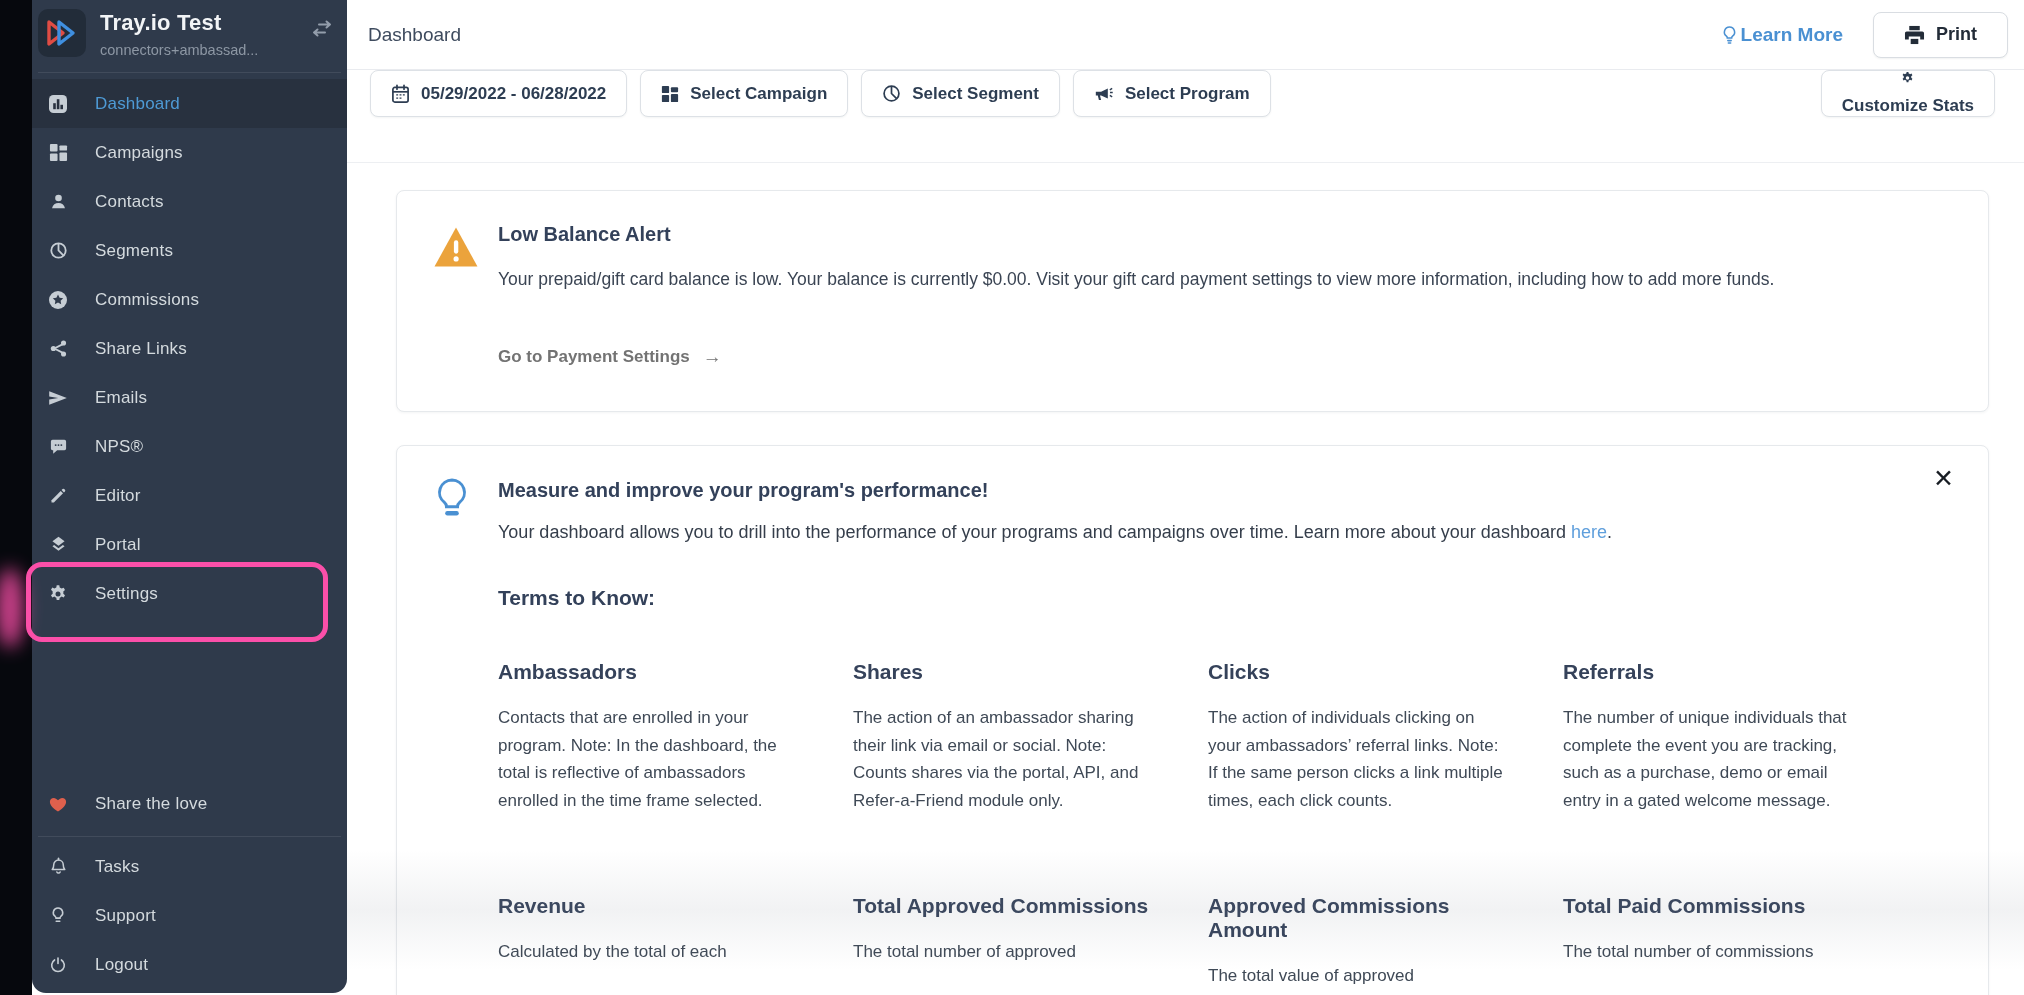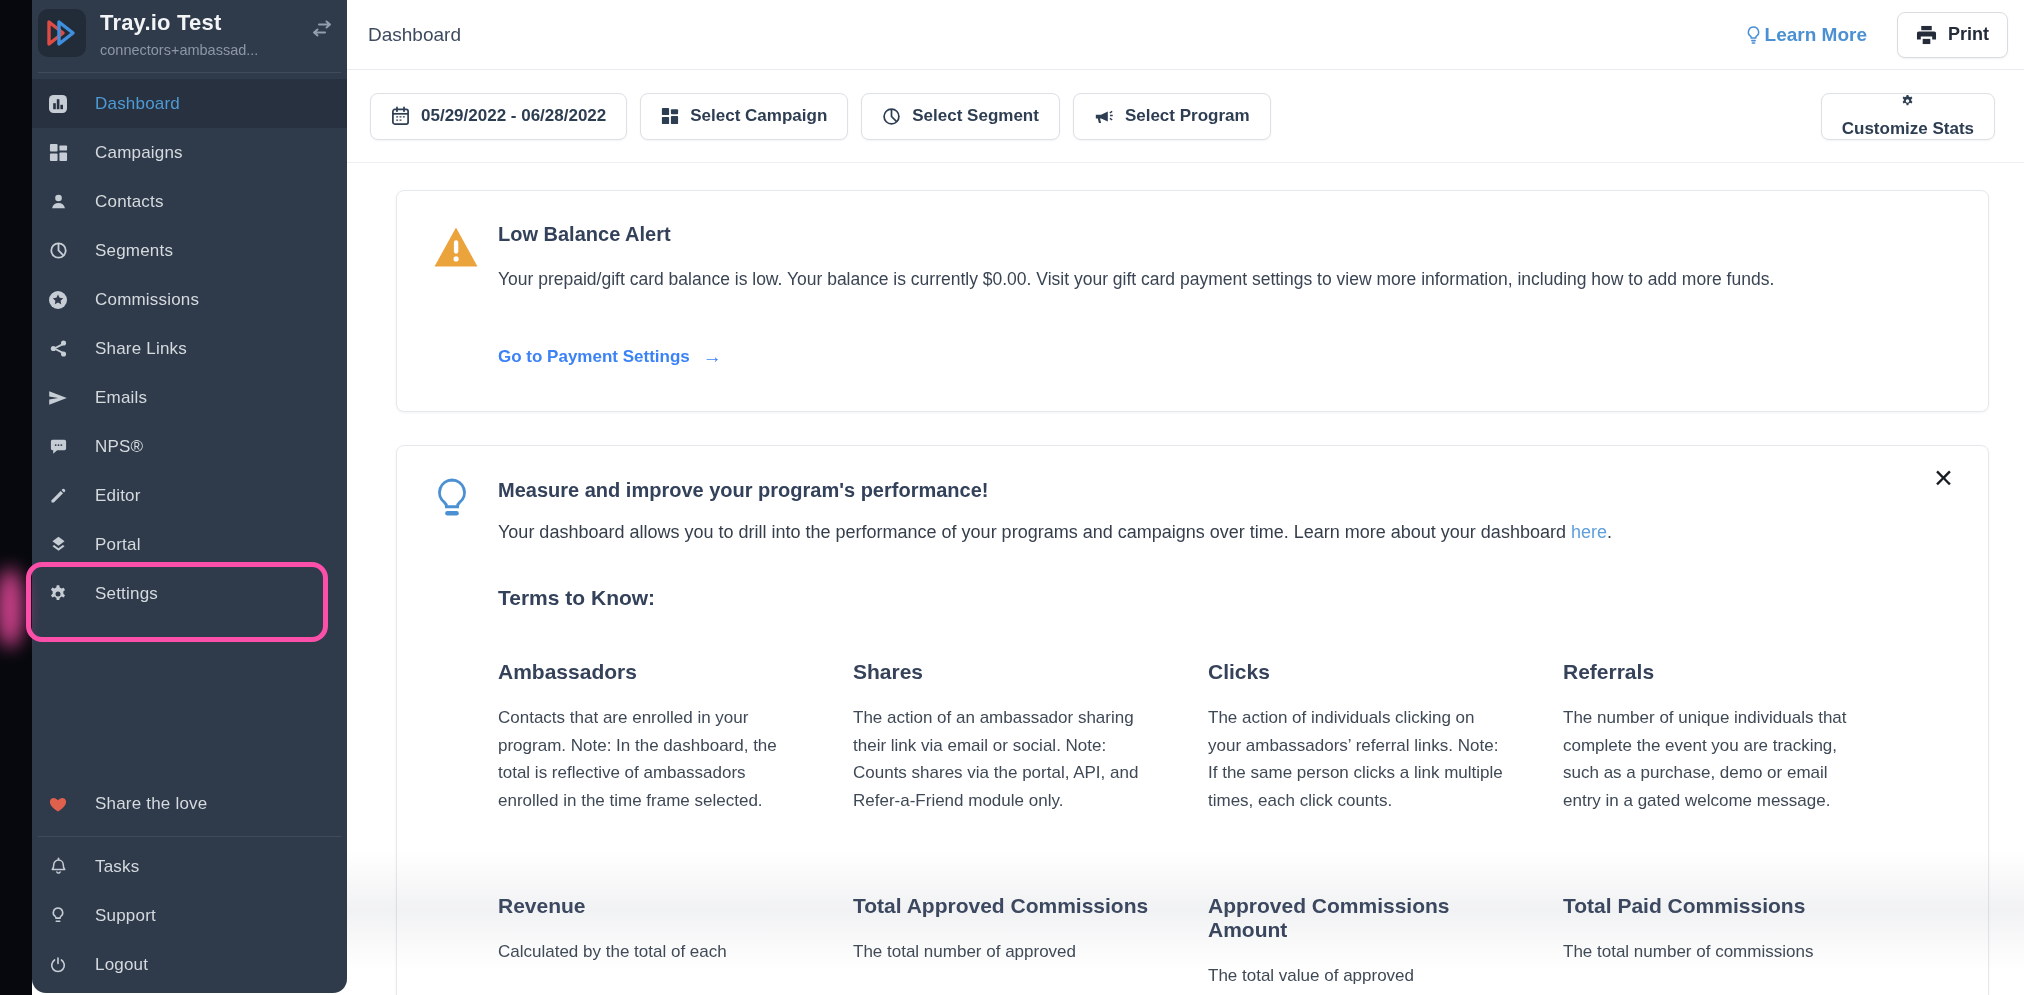--- a/index.html
+++ b/index.html
@@ -35,40 +35,40 @@
     border:5px solid #fb4fa9; border-radius:16px; z-index:10; pointer-events:none; }
   .pink-blob{ position:absolute; left:-4px; top:568px; width:28px; height:80px; background:#fb4fa9;
     border-radius:50%; filter:blur(9px); opacity:.8; z-index:9; pointer-events:none; }
   
   .main{ position:absolute; left:347px; top:0; width:1677px; height:995px; background:#fff; }
   .topbar{ height:70px; border-bottom:1px solid #e9ebef; display:flex; align-items:center;
     padding:0 16px 0 21px; }
   .topbar-title{ font-size:19px; font-weight:500; color:#3e4b5e; }
   .learn-more{ margin-left:auto; display:flex; align-items:center; gap:3px; color:#4a90d2;
     font-size:19px; font-weight:600; cursor:pointer; }
-  .print-btn{ margin-left:30px; height:46px; padding:0 18px; background:#fff; border:1px solid #d9dde2;
+  .print-btn{ margin-left:30px; height:46px; padding:0 30px; background:#fff; border:1px solid #d9dde2;
     border-radius:8px; display:flex; align-items:center; gap:11px; font-size:18px; font-weight:600;
     color:#232c38; box-shadow:0 1px 2px rgba(20,30,40,.06); cursor:pointer;
     font-family:"Liberation Sans",sans-serif; }
-  .filterbar{ height:93px; border-bottom:1px solid #edeff2; display:flex; align-items:center;
+  .filterbar{ height:93px; border-bottom:1px solid #edeff2; display:flex; align-items:flex-start;
     padding:0 29px 0 23px; gap:13px; }
   .fbtn{ height:47px; padding:0 20px; background:#fff; border:1px solid #dde1e6; border-radius:8px;
     display:flex; align-items:center; gap:11px; font-size:17px; font-weight:600; color:#2d3d52;
     box-shadow:0 1px 2px rgba(20,30,40,.05); cursor:pointer; font-family:"Liberation Sans",sans-serif; }
   .fbtn.customize{ margin-left:auto;flex-direction:column; }
   .content{ padding:27px 35px 0 49px; }
   .card{ background:#fff; border:1px solid #e6e9ec; border-radius:8px;
     box-shadow:0 1px 3px rgba(25,35,50,.05); position:relative; }
   .card.alert{ height:222px; margin-bottom:33px; }
   .alert-icon{ position:absolute; left:36px; top:35px; }
   .alert-title{ position:absolute; left:101px; top:32px; font-size:20px; font-weight:700; color:#33415a; }
   .alert-body{ position:absolute; left:101px; top:74px; right:40px; font-size:17.5px; line-height:28px;
     color:#3a4453; }
   .alert-link-row{ position:absolute; left:101px; top:155px; display:flex; align-items:center; gap:13px;
-    color:#3b82f6; font-size:17px; font-weight:700; cursor:pointer; }
+    color:#737373; font-size:17px; font-weight:700; cursor:pointer; }
   .alert-link-arrow{ font-weight:400; font-size:19px; }
   .card.promo{ height:580px; padding:33px 40px 0 101px; }
   .promo-icon{ position:absolute; left:38px; top:31px; }
   .promo-close{ position:absolute; right:28px; top:14px; font-size:25px; color:#171c23; cursor:pointer;
     line-height:1; padding:6px; }
   .promo-title{ font-size:20px; font-weight:700; color:#33415a; }
   .promo-body{ margin-top:16px; font-size:18px; line-height:28px; color:#353e4b; }
   .promo-body a{ color:#5f9fdc; text-decoration:none; cursor:pointer; }
   .terms-heading{ margin-top:40px; font-size:21px; font-weight:700; color:#33415a; }
   .terms-grid{ margin-top:50px; display:grid; grid-template-columns:repeat(4,300px);

